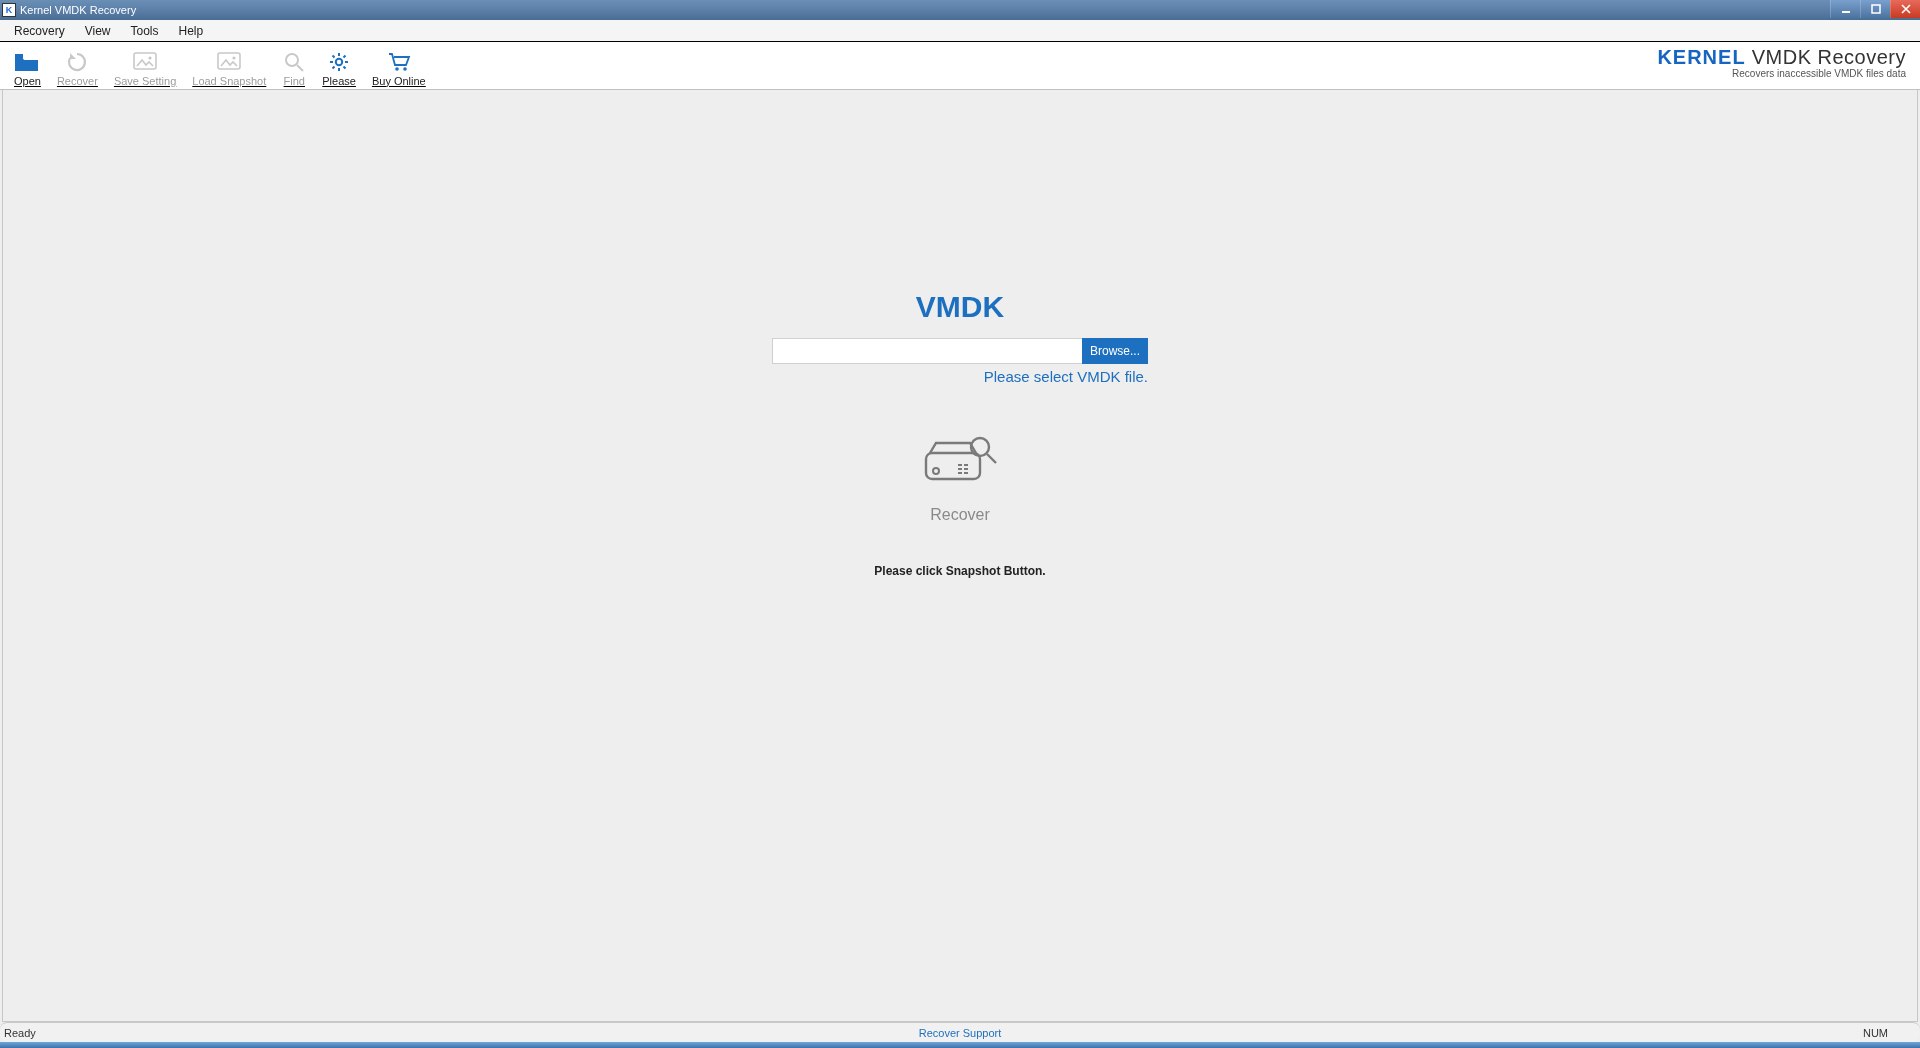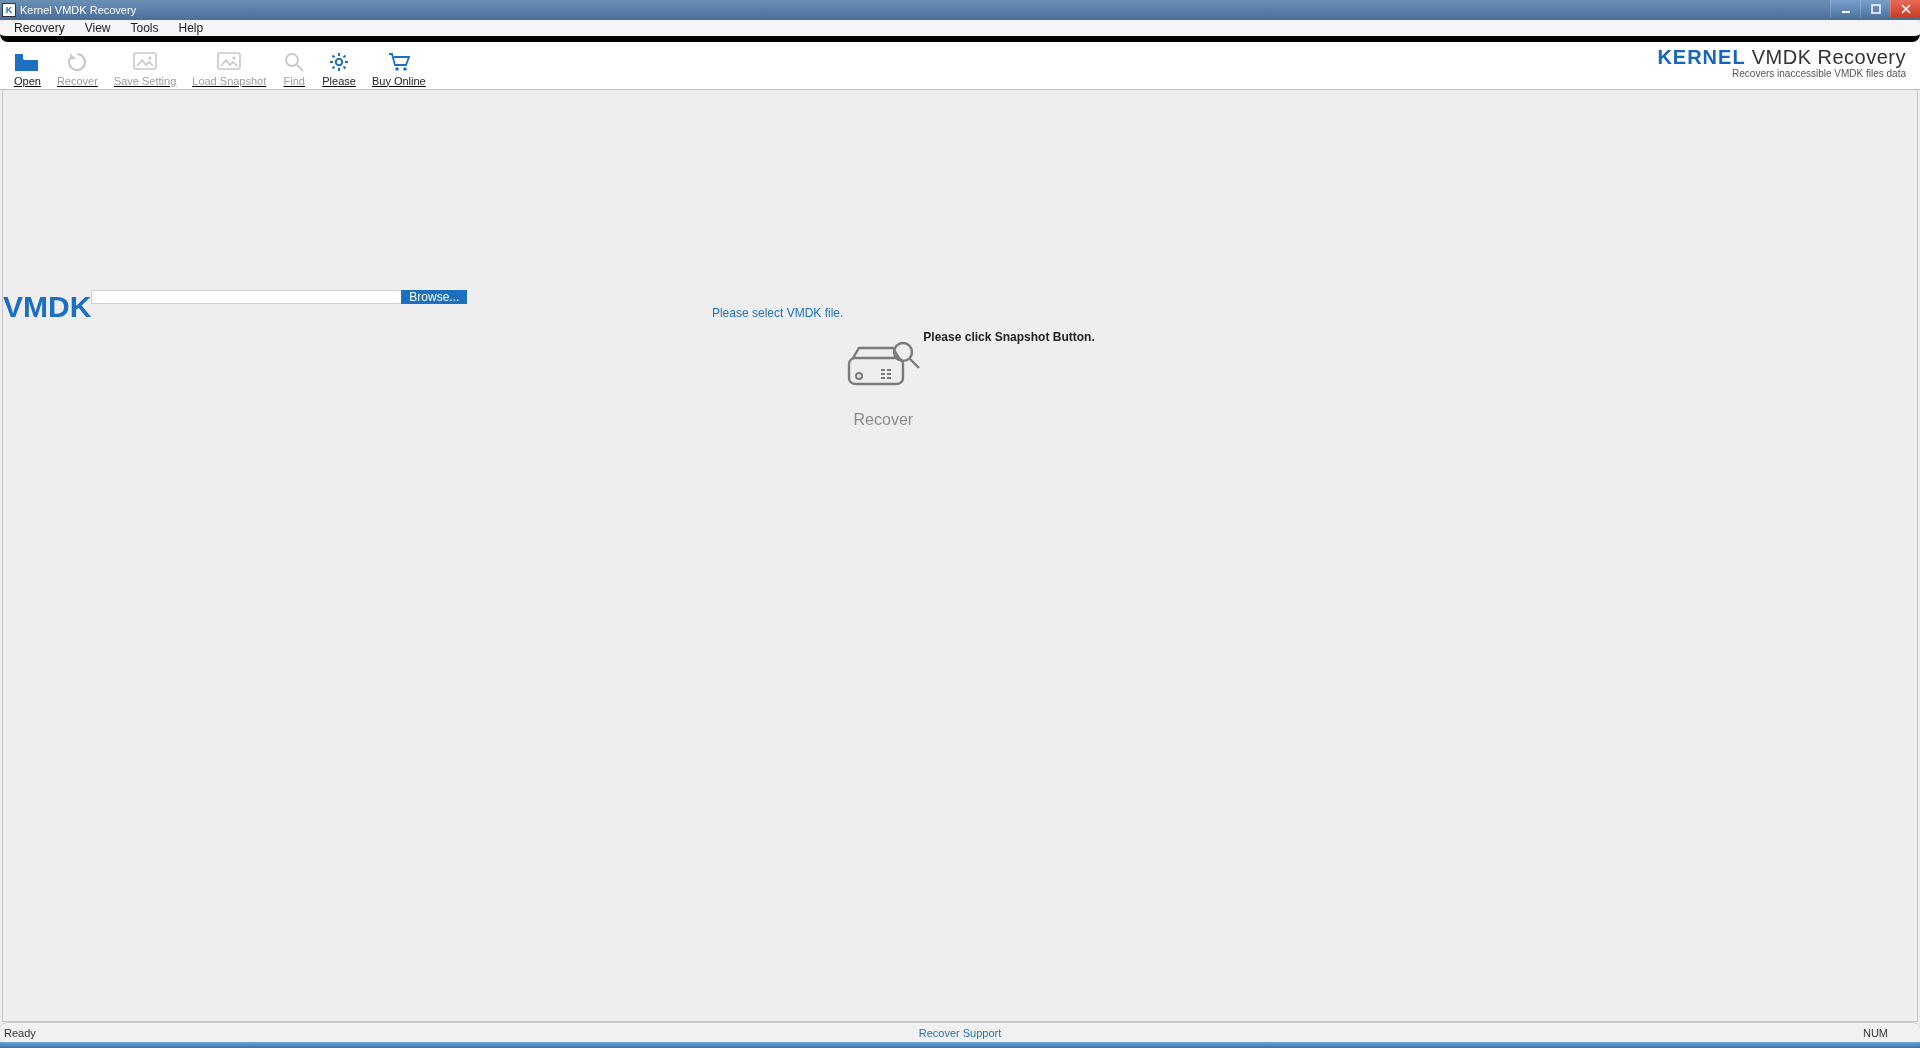--- a/index.html
+++ b/index.html
@@ -43,26 +43,25 @@
   background: linear-gradient(to bottom,#7aa0ce,#4c74a0);
   border-left: 1px solid rgba(255,255,255,.2);
 }
 .titlebar .wc-btn.close { background: linear-gradient(to bottom,#e86a5a,#c73a22); }
 .titlebar .wc-btn svg { display:block; }
 
 
 .menubar {
   height: 22px;
   background: #f5f5f5;
-  border-bottom: 6px solid #000000;
+  border-bottom: 1px solid #000000;
   display: flex;
   align-items: center;
   padding: 0 6px;
   gap: 4px;
-  border-radius: 8px;
 }
 .menubar .menu-item {
   padding: 2px 8px;
   font-size: 12px;
   color: #222;
   cursor: default;
 }
 
 
 .toolbar {
@@ -99,33 +98,34 @@
 .brand .line2 { font-size: 10px; color:#555; margin-top:-1px; }
 
 
 .main {
   flex: 1;
   background: #eeeeee;
   border: 1px solid #c7c7c7;
   border-top: none;
   margin: 0 2px;
   display: flex;
-  flex-direction: row;
+  flex-direction: column;
+  align-items: center;
   padding-top: 200px;
   position: relative;
 }
 .main h1.vmdk {
   font-size: 30px;
   font-weight: 700;
   color: #1d6fbf;
   margin-bottom: 14px;
 }
 .file-row {
   display: flex; align-items: stretch;
-  height: 14px;
+  height: 26px;
 }
 .file-row .path-input {
   width: 310px;
   background: #fff;
   border: 1px solid #d0d0d0;
   border-right: none;
   font-size: 12px;
   padding: 0 6px;
   color:#333;
 }
@@ -134,23 +134,23 @@
   background: #1d6fbf;
   color: #fff;
   border: none;
   font-size: 12px;
   display:flex; align-items:center; justify-content:center;
   cursor: pointer;
 }
 .hint {
   width: 376px;
   text-align: right;
-  font-size: 12px;
+  font-size: 15px;
   color: #1d6fbf;
-  margin-top: 16px;
+  margin-top: 4px;
 }
 .recover-block {
   margin-top: 48px;
   display:flex; flex-direction:column; align-items:center;
 }
 .recover-block .recover-label {
   font-size: 16px; color:#8a8a8a; margin-top: 16px;
 }
 .recover-note {
   margin-top: 40px;

